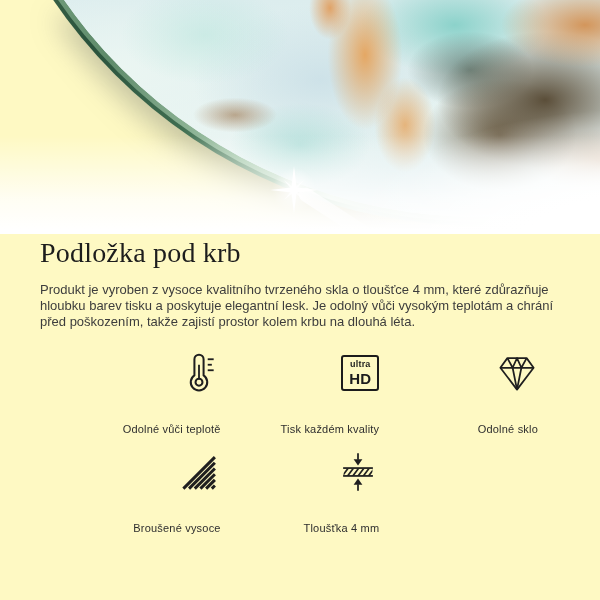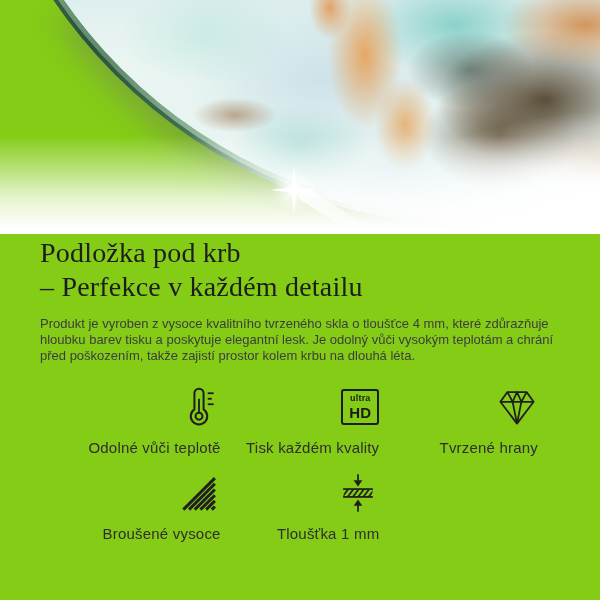--- a/index.html
+++ b/index.html
@@ -1,21 +1,21 @@
 <!DOCTYPE html>
 <html><head>
 <meta charset="utf-8">
 <style>
   html,body{margin:0;padding:0;}
   body{
     width:600px;height:600px;background:#ffffff;
     font-family:"Liberation Sans","DejaVu Sans",sans-serif;
     overflow:hidden;
   }
-  .page{position:relative;width:600px;height:600px;background:#84cc16;}
+  .page{position:relative;width:600px;height:600px;background:#fef9c3;}
 
   
   .hero{position:relative;width:600px;height:234px;overflow:hidden;}
   .disc-wrap{position:absolute;inset:0;filter:drop-shadow(0 16px 14px rgba(105,110,105,0.38));}
   .edge-outer{
     position:absolute;inset:0;
     clip-path:circle(516px at 480px -290px);
     background:linear-gradient(90deg,#47704f 0%,#2a523c 15%,#3f6d50 30%,#9dc3a4 47%,#cfe6d2 60%,#8fb89a 72%,#e8f3ea 85%,#f7fbf8 100%);
   }
   .edge-inner{
@@ -70,21 +70,21 @@
     margin:12px 0 0;max-width:540px;
   }
 
   
   .features{
     margin:20px 22px 0;display:grid;
     grid-template-columns:repeat(3,1fr);row-gap:14px;
   }
   .feature{display:flex;flex-direction:column;align-items:flex-end;}
   .icon-box{height:46px;display:flex;align-items:center;justify-content:center;}
-  .feature-label{margin-top:9px;font-size:15px;color:#2e2e2e;letter-spacing:.2px;}
+  .feature-label{margin-top:27px;font-size:11px;color:#2e2e2e;letter-spacing:.2px;}
   .ficon{stroke:#1f1f1f;fill:none;stroke-width:2.2;}
   .ficon .thin{stroke-width:2;}
   .ficon .thick{stroke-width:3.4;}
   .ficon .fill{fill:#1f1f1f;stroke:none;}
   .hd-box{
     width:38px;height:36px;box-sizing:border-box;border:2.5px solid #1c1c1c;border-radius:3px;
     display:flex;flex-direction:column;align-items:center;justify-content:center;
     color:#1c1c1c;line-height:1;
   }
   .hd-top{font-size:9px;font-weight:700;letter-spacing:.2px;}
@@ -108,21 +108,21 @@
           <stop offset="100%" stop-color="#ffffff" stop-opacity="0"></stop>
         </radialGradient>
       <circle cx="26" cy="26" r="22" fill="url(#glow)"></circle>
       <path d="M26 2 L28.6 23.4 L50 26 L28.6 28.6 L26 50 L23.4 28.6 L2 26 L23.4 23.4 Z" fill="#ffffff"></path>
       <path d="M26 12 L27.4 24.6 L40 26 L27.4 27.4 L26 40 L24.6 27.4 L12 26 L24.6 24.6 Z" fill="#ffffff" opacity=".85" transform="rotate(45 26 26)"></path>
     </svg>
     <div class="hero-fade"></div>
   </div>
 
   <div class="content">
-    <h1><span>Podložka pod krb</span><br><span>– Perfekce v každém detailu</span></h1>
+    <h1><span>Podložka pod krb</span><br></h1>
 
     <p class="body-text">Produkt je vyroben z vysoce kvalitního tvrzeného skla o tloušťce 4 mm, které zdůrazňuje hloubku barev tisku a poskytuje elegantní lesk. Je odolný vůči vysokým teplotám a chrání před poškozením, takže zajistí prostor kolem krbu na dlouhá léta.</p>
 
     <div class="features">
 
       <div class="feature">
         <div class="icon-box">
           <svg class="ficon" viewBox="0 0 48 48" width="44" height="44">
             <path d="M19 26.5 L19 9 A5 5 0 0 1 29 9 L29 26.5 A9 9 0 1 1 19 26.5 Z"></path>
             <circle cx="24" cy="34" r="3.8"></circle>
@@ -148,21 +148,21 @@
 
       <div class="feature">
         <div class="icon-box">
           <svg class="ficon" viewBox="0 0 48 48" width="42" height="42">
             <path class="thin" d="M13 7 L35 7 L43 18 L24 43 L5 18 Z" stroke-linejoin="round"></path>
             <path class="thin" d="M5 18 L43 18"></path>
             <path class="thin" d="M13 7 L19 18 L24 7 L29 18 L35 7" stroke-linejoin="round"></path>
             <path class="thin" d="M19 18 L24 43 L29 18"></path>
           </svg>
         </div>
-        <div class="feature-label">Tvrzené hrany</div>
+        <div class="feature-label">Odolné sklo</div>
       </div>
 
       <div class="feature">
         <div class="icon-box">
           <svg class="ficon" viewBox="0 0 48 48" width="42" height="42">
             <line class="thick" x1="5" y1="43" x2="41" y2="7"></line>
             <line class="thick" x1="11.5" y1="43" x2="41" y2="13.5"></line>
             <line class="thick" x1="18" y1="43" x2="41" y2="20"></line>
             <line class="thick" x1="24.5" y1="43" x2="41" y2="26.5"></line>
             <line class="thick" x1="31" y1="43" x2="41" y2="33"></line>
@@ -189,18 +189,18 @@
               <line class="thin" x1="17" y1="30" x2="26" y2="18"></line>
               <line class="thin" x1="23" y1="30" x2="32" y2="18"></line>
               <line class="thin" x1="29" y1="30" x2="38" y2="18"></line>
               <line class="thin" x1="35" y1="30" x2="44" y2="18"></line>
             </g>
             <line class="thin" x1="7" y1="28.5" x2="41" y2="28.5"></line>
             <line class="thin" x1="24" y1="45.5" x2="24" y2="38"></line>
             <polygon class="fill" points="19,38.5 29,38.5 24,31.5"></polygon>
           </svg>
         </div>
-        <div class="feature-label">Tloušťka 1 mm</div>
+        <div class="feature-label">Tloušťka 4 mm</div>
       </div>
 
     </div>
   </div>
 </div>
 
 </body></html>

